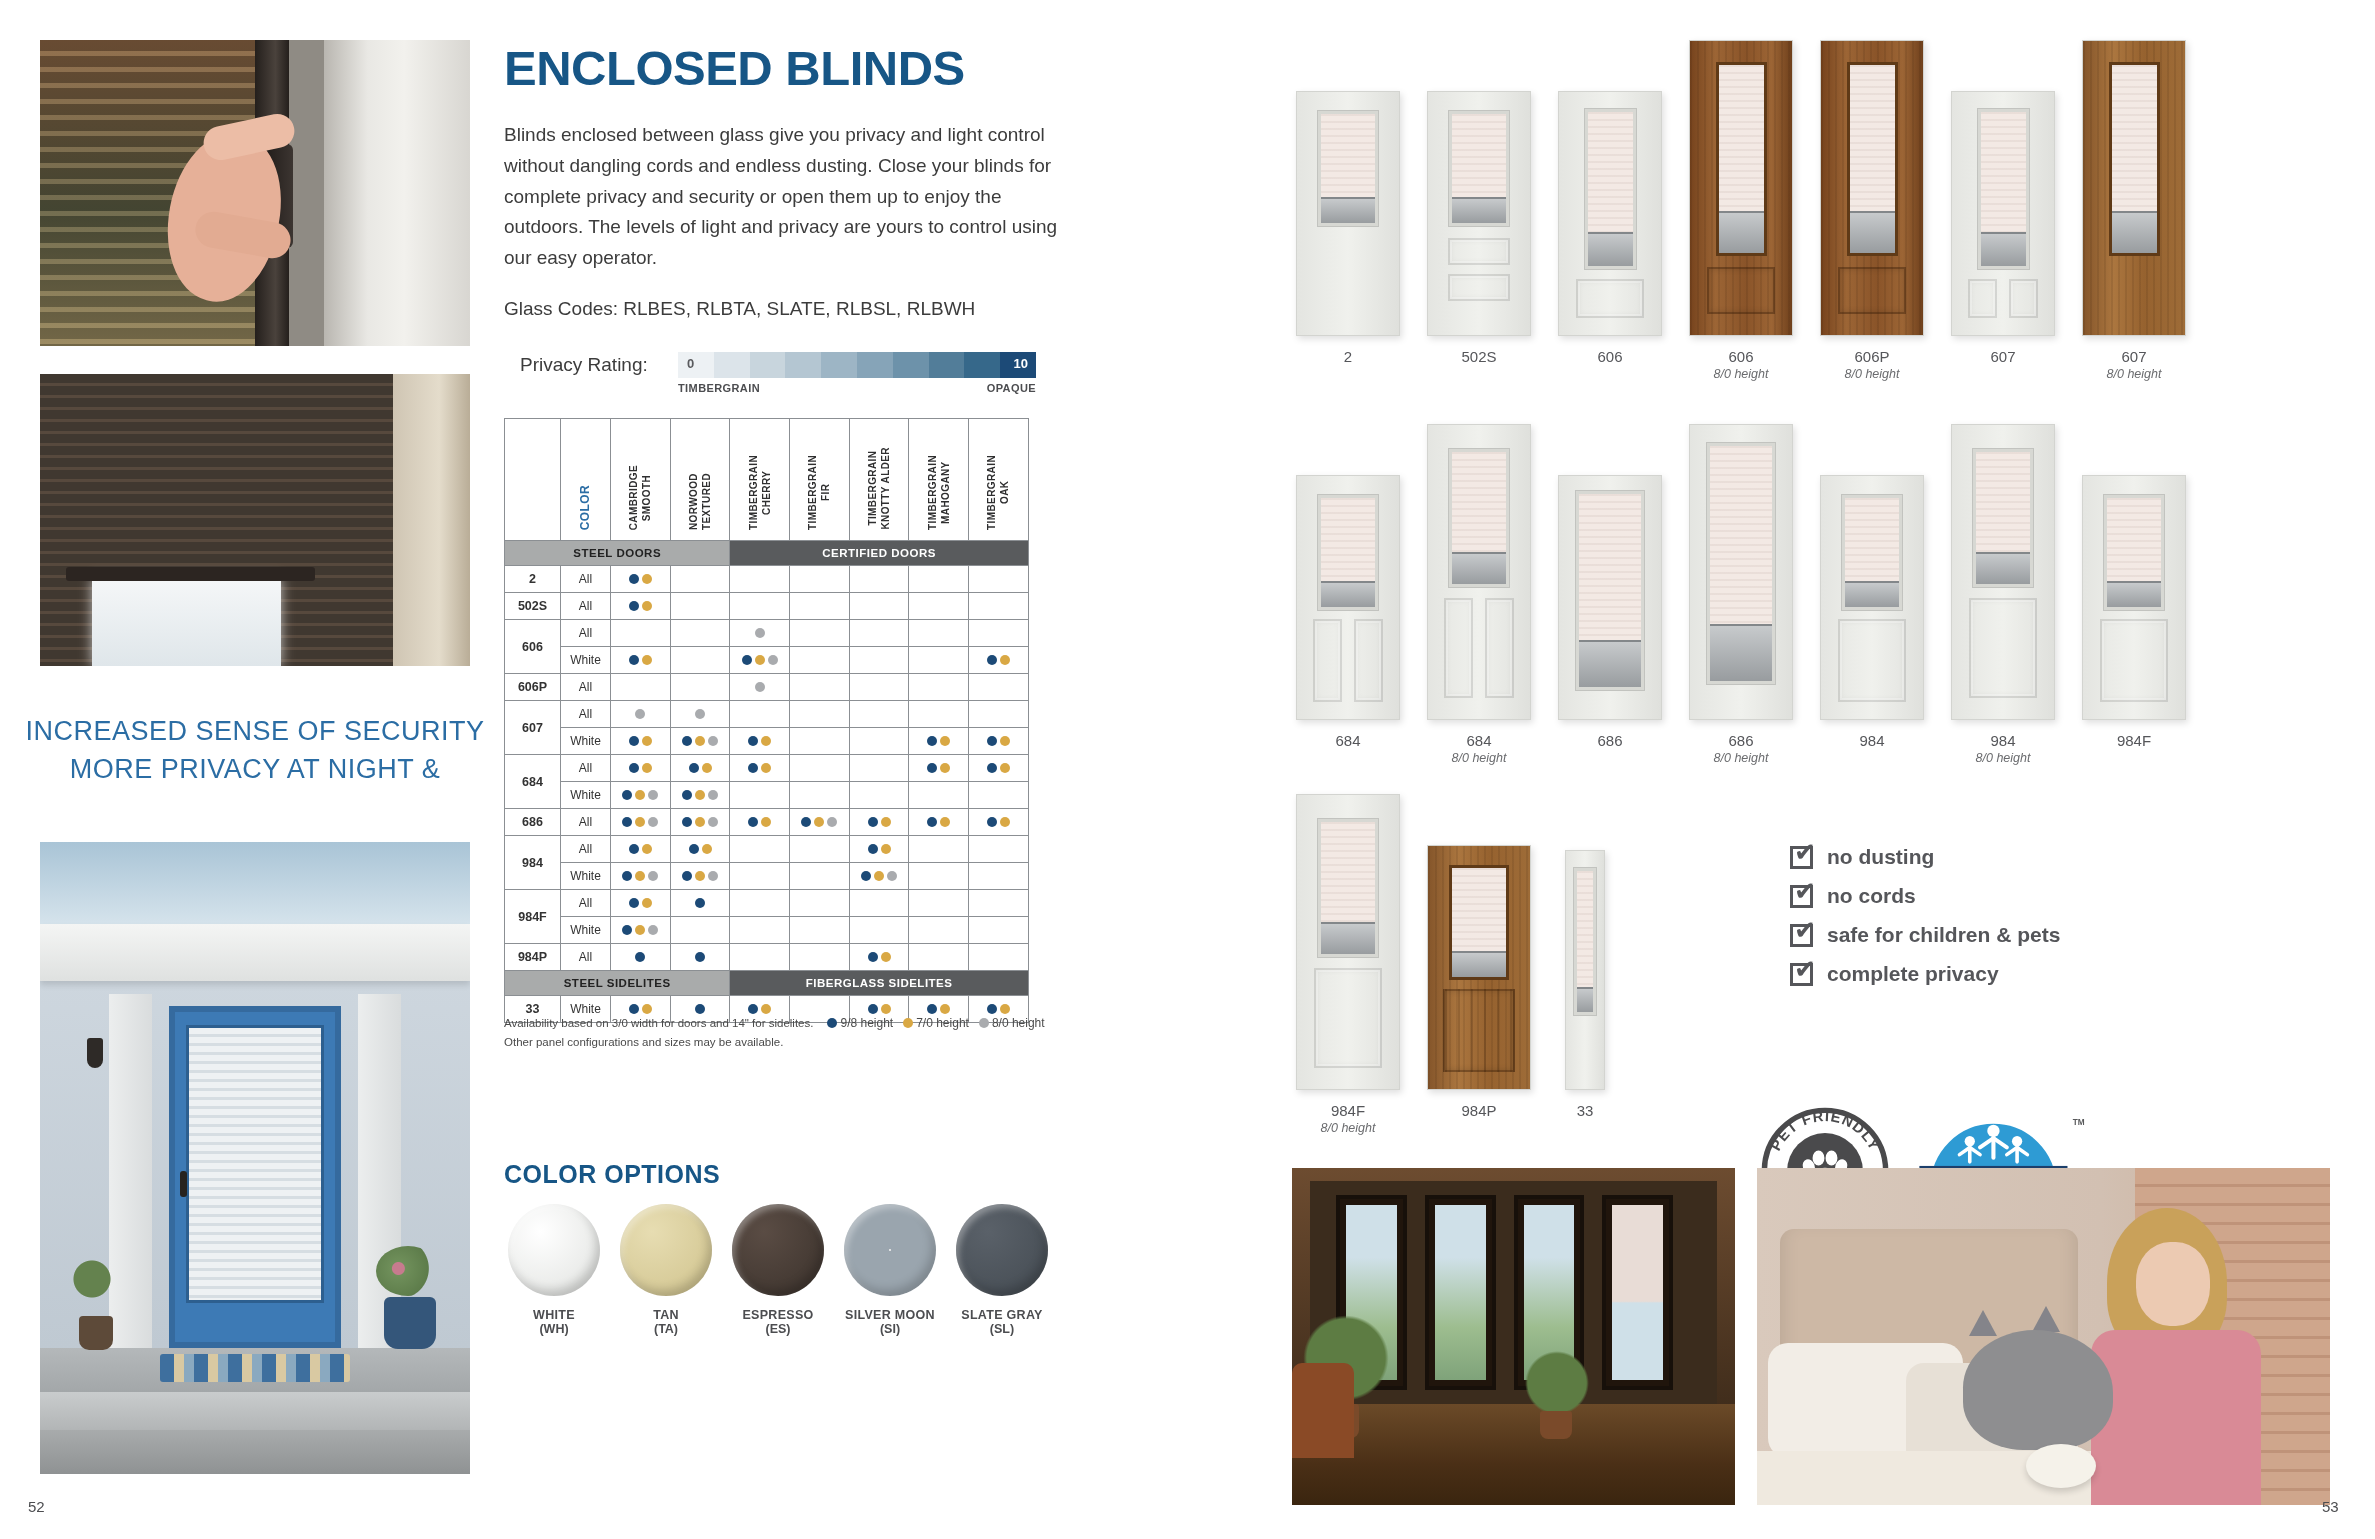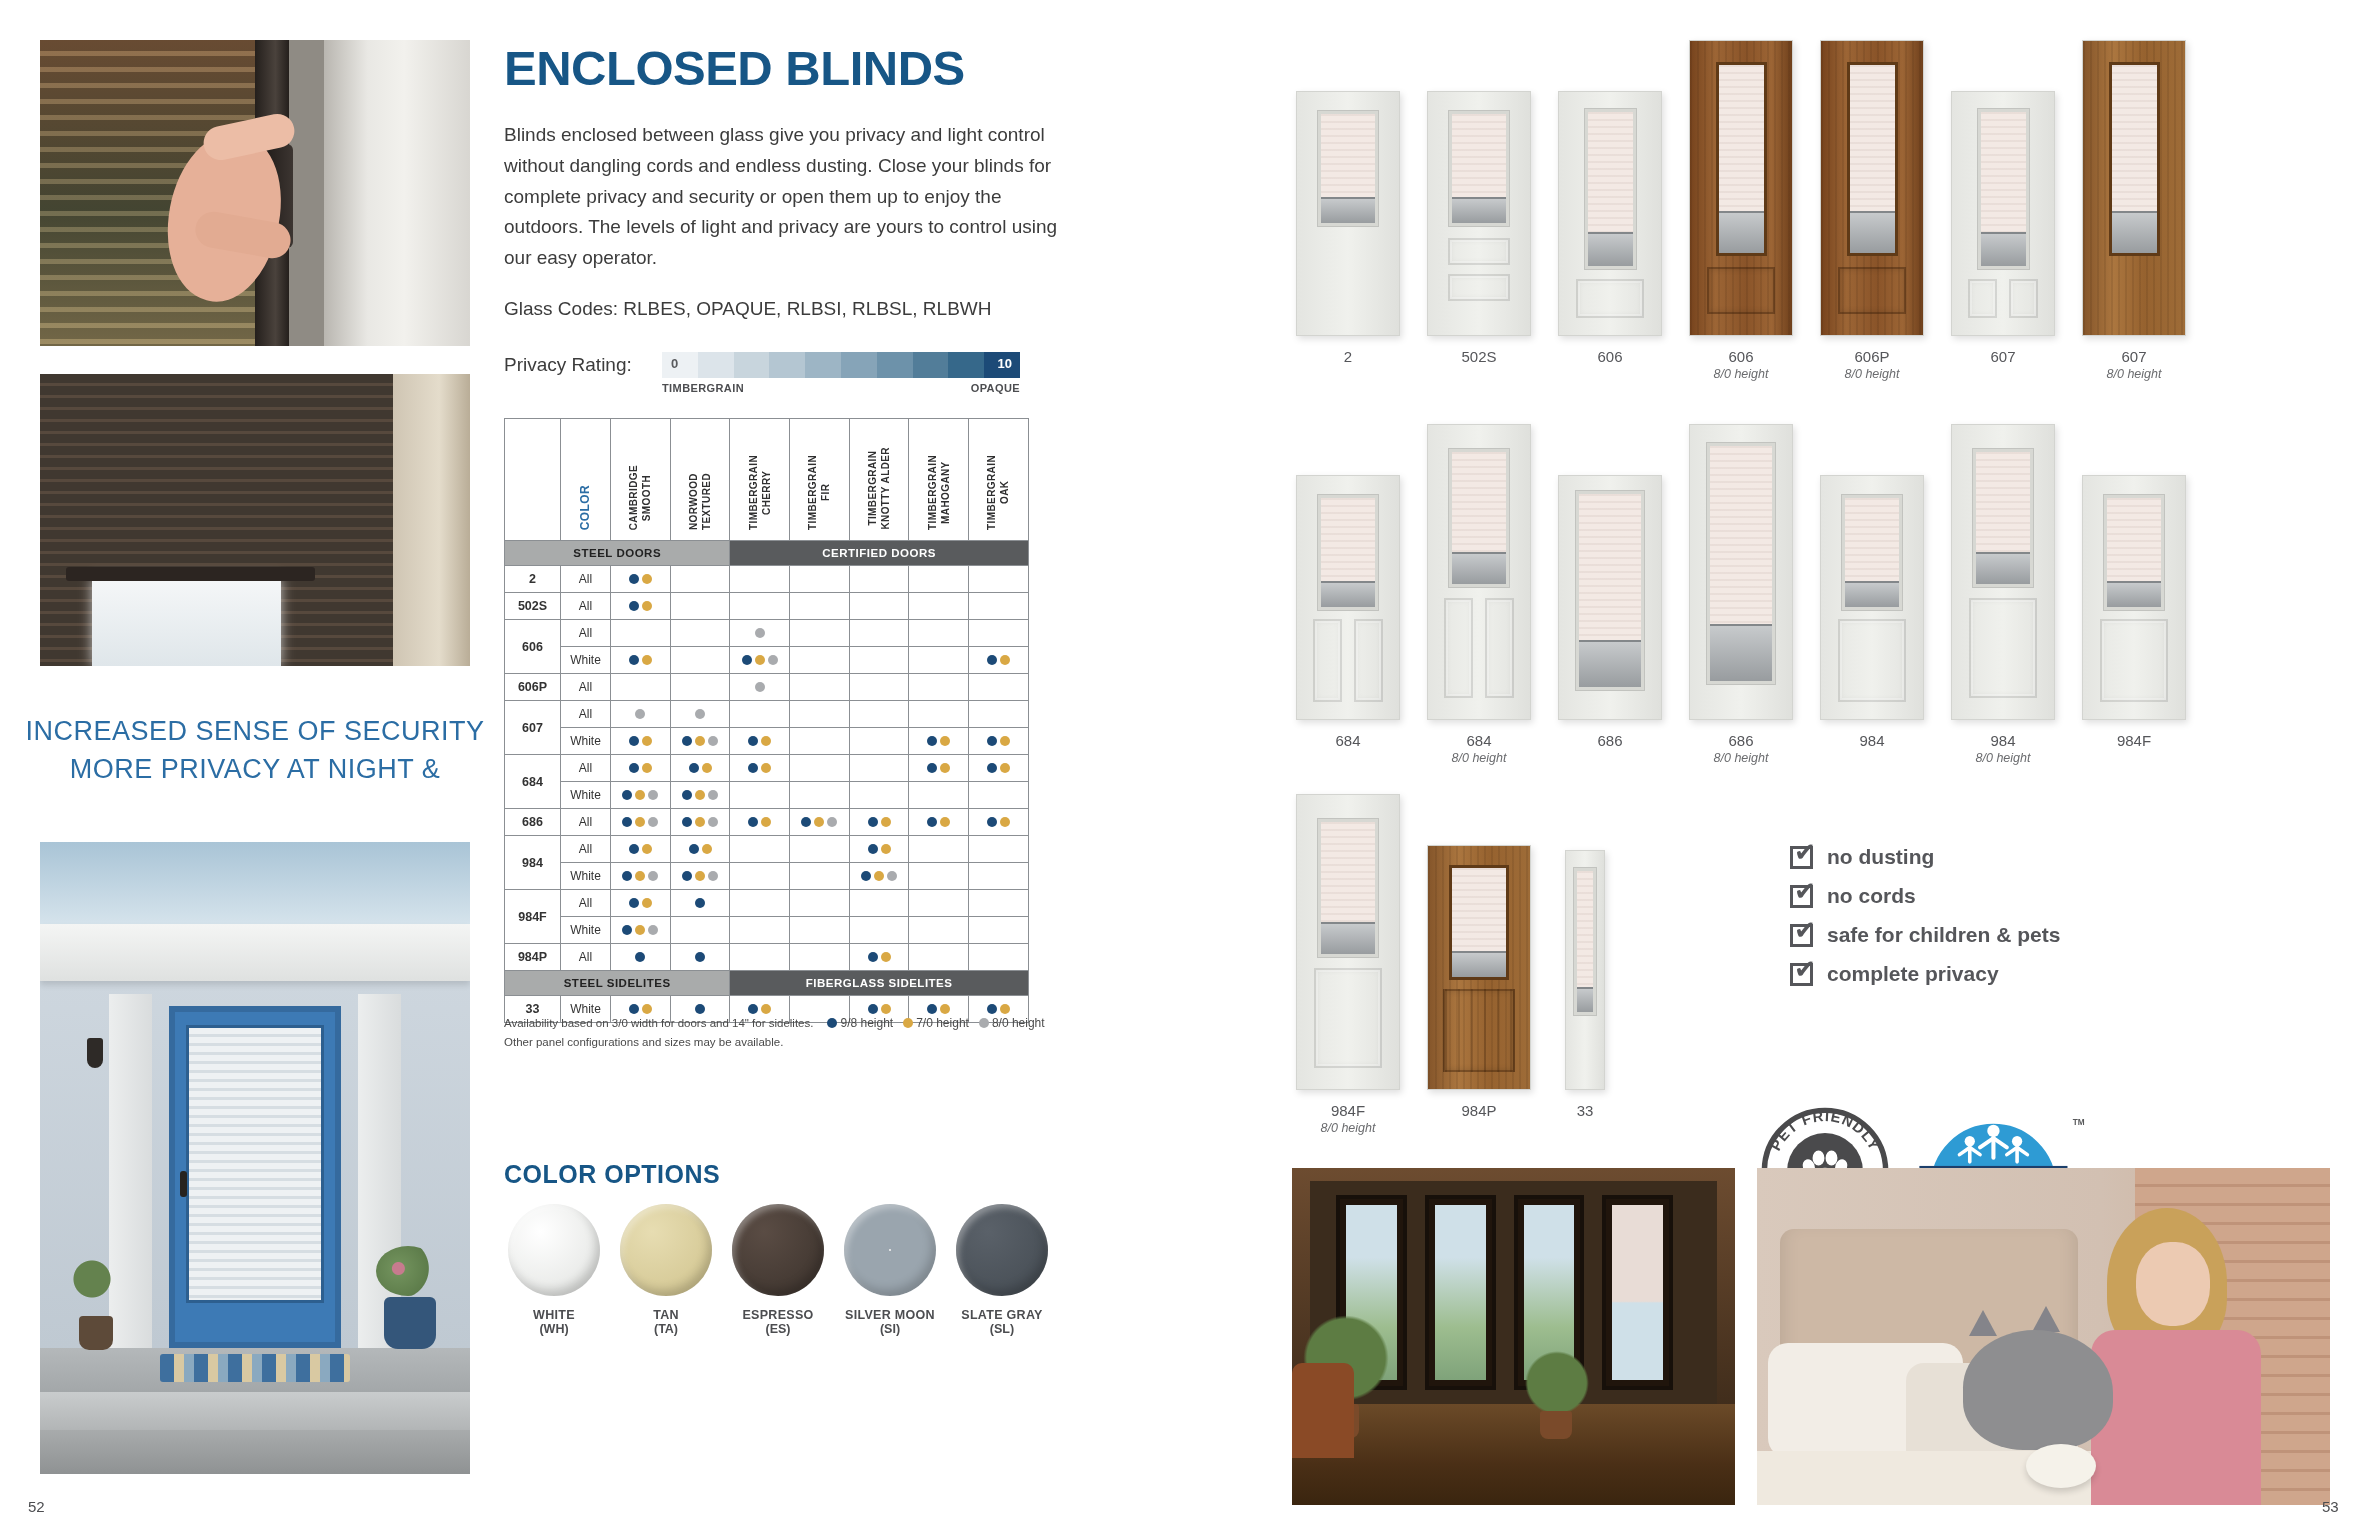--- a/index.html
+++ b/index.html
@@ -62,21 +62,21 @@
   .pd-pot-r { right:8%; top:72%; width:52px; height:52px; background:#34567a; border-radius:6px 6px 14px 14px; }
   .pd-flower-r { right:7%; top:64%; width:64px; height:50px; background:radial-gradient(circle at 35% 45%, #c77b8e 12%, #6f8f5a 14%, #5d7c4a 60%, transparent 62%); border-radius:50%; }
   .pd-pot-l { left:9%; top:75%; width:34px; height:34px; background:#5d4a39; border-radius:4px 4px 10px 10px; }
   .pd-plant-l { left:6%; top:66%; width:52px; height:40px; background:radial-gradient(circle, #64824e 55%, transparent 58%); border-radius:50%; }
 
   
   #title { left:504px; top:40px; width:600px; font-size:49px; font-weight:800; color:#175686; letter-spacing:-.5px; }
   #para { left:504px; top:120px; width:566px; font-size:19px; line-height:1.62; color:#3c3c3c; }
   #glass-codes { left:504px; top:298px; width:566px; font-size:19px; color:#3c3c3c; }
 
-  #privacy { left:504px; top:352px; width:566px; }
+  #privacy { left:520px; top:352px; width:566px; }
   #privacy .pr-row { display:flex; align-items:center; }
   #privacy .pr-label { font-size:19px; width:158px; color:#3c3c3c; }
   #privacy .pr-bar { display:flex; width:358px; height:26px; }
   .pseg { flex:1; position:relative; }
   .pmin { position:absolute; left:9px; top:4px; font-size:13px; font-weight:700; color:#5a5b5e; }
   .pmax { position:absolute; right:8px; top:4px; font-size:13px; font-weight:700; color:#ffffff; }
   #privacy .pr-caps { margin-left:158px; width:358px; display:flex; justify-content:space-between; margin-top:4px; }
   #privacy .pr-caps span { font-size:11px; font-weight:700; color:#4c4d50; letter-spacing:.4px; }
 
   
@@ -220,21 +220,21 @@
   <div class="pd-step1"></div>
   <div class="pd-step2"></div>
   <div class="pd-flower-r"></div>
   <div class="pd-pot-r"></div>
   <div class="pd-plant-l"></div>
   <div class="pd-pot-l"></div>
 </div>
 
 <h1 id="title" class="abs">ENCLOSED BLINDS</h1>
 <p id="para" class="abs">Blinds enclosed between glass give you privacy and light control without dangling cords and endless dusting. Close your blinds for complete privacy and security or open them up to enjoy the outdoors. The levels of light and privacy are yours to control using our easy operator.</p>
-<div id="glass-codes" class="abs">Glass Codes: RLBES, OPAQUE, RLBSI, RLBSL, RLBWH</div>
+<div id="glass-codes" class="abs">Glass Codes: RLBES, RLBTA, SLATE, RLBSL, RLBWH</div>
 
 <div id="privacy" class="abs">
   <div class="pr-row">
     <span class="pr-label">Privacy Rating:</span>
     <div class="pr-bar">
         <div class="pseg" style="background: rgb(237, 241, 244);">
           <span class="pmin">0</span>
         </div>
         <div class="pseg" style="background: rgb(220, 228, 234);"></div>
         <div class="pseg" style="background: rgb(200, 213, 221);"></div>

